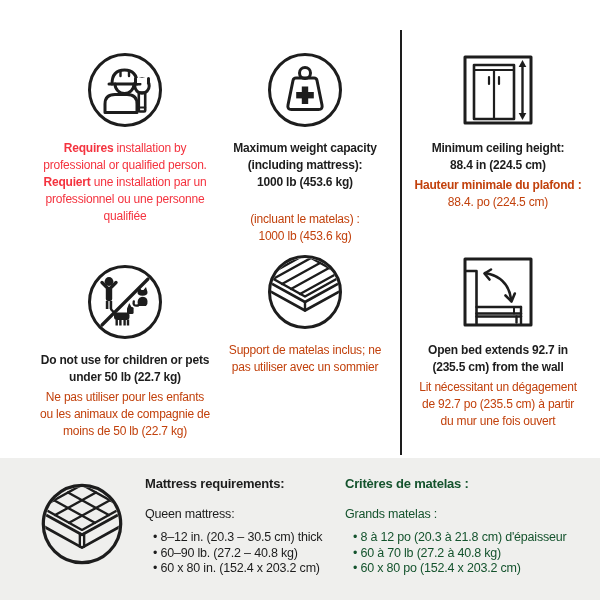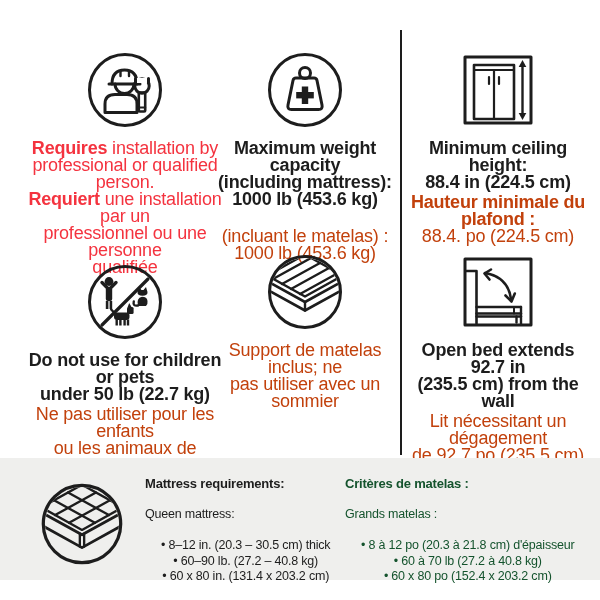--- a/index.html
+++ b/index.html
@@ -3,34 +3,34 @@
 <meta charset="utf-8">
 <style>
   html,body{margin:0;padding:0;background:#fff;}
   .sheet{
     position:relative;width:600px;height:600px;background:#ffffff;overflow:hidden;
     font-family:"Liberation Sans",sans-serif;color:#1d1d1d;letter-spacing:-0.2px;
   }
   .panel{position:absolute;text-align:center;}
   .icon{display:flex;justify-content:center;align-items:flex-start;height:80px;margin-bottom:10px;}
   .icon svg{display:block;}
-  .t{font-size:18px;line-height:17px;white-space:pre-line;margin:3px;}
+  .t{font-size:12px;line-height:17px;white-space:pre-line;margin:3px;}
   .b{font-weight:bold;}
   .gray{color:#c2410c;}
   .red{color:#f4333f;}
   .frb{font-weight:bold;}
   .divider{position:absolute;left:400px;top:30px;width:1.5px;height:425px;background:#1d1d1d;}
-  .band{position:absolute;left:0;top:458px;width:600px;height:122px;background:#efefed;}
+  .band{position:absolute;left:0;top:458px;width:600px;height:142px;background:#efefed;}
   .band-icon{position:absolute;left:39px;top:23px;}
   .band-col{position:absolute;top:18px;font-size:12.5px;line-height:15.5px;}
   .col-en{left:145px;}
   .col-fr{left:345px;color:#14532d;}
   .band-title{font-size:13px;font-weight:bold;margin:0 0 15px 0;}
   .band-sub{margin:0;}
-  .band-list{list-style:none;margin:16px;padding:0;text-align:center;}
+  .band-list{list-style:none;margin:8px;padding:0;}
   .band-list li::before{content:"\2022\00a0";}
   .ic{stroke:#1d1d1d;fill:none;stroke-linecap:round;stroke-linejoin:round;}
   .fill{fill:#1d1d1d;stroke:none;}
 </style>
 </head>
 <body>
 
 <div class="sheet">
 
   <div class="divider"></div>
@@ -193,21 +193,21 @@
         </g>
         <circle class="ic" cx="40" cy="40" r="36" stroke-width="3"></circle>
       </svg>
     </div>
     <div class="band-col col-en">
       <h3 class="band-title">Mattress requirements:</h3>
       <p class="band-sub">Queen mattress:</p>
       <ul class="band-list">
         <li>8–12 in. (20.3 – 30.5 cm) thick</li>
         <li>60–90 lb. (27.2 – 40.8 kg)</li>
-        <li>60 x 80 in. (131.4 x 203.2 cm)</li>
+        <li>60 x 80 in. (152.4 x 203.2 cm)</li>
       </ul>
     </div>
     <div class="band-col col-fr">
       <h3 class="band-title">Critères de matelas :</h3>
       <p class="band-sub">Grands matelas :</p>
       <ul class="band-list">
         <li>8 à 12 po (20.3 à 21.8 cm) d'épaisseur</li>
         <li>60 à 70 lb (27.2 à 40.8 kg)</li>
         <li>60 x 80 po (152.4 x 203.2 cm)</li>
       </ul>

